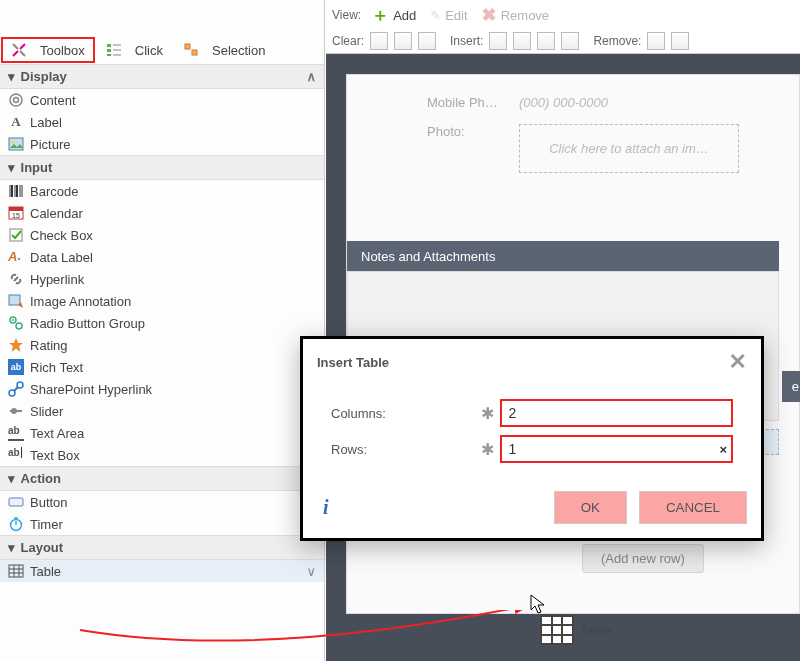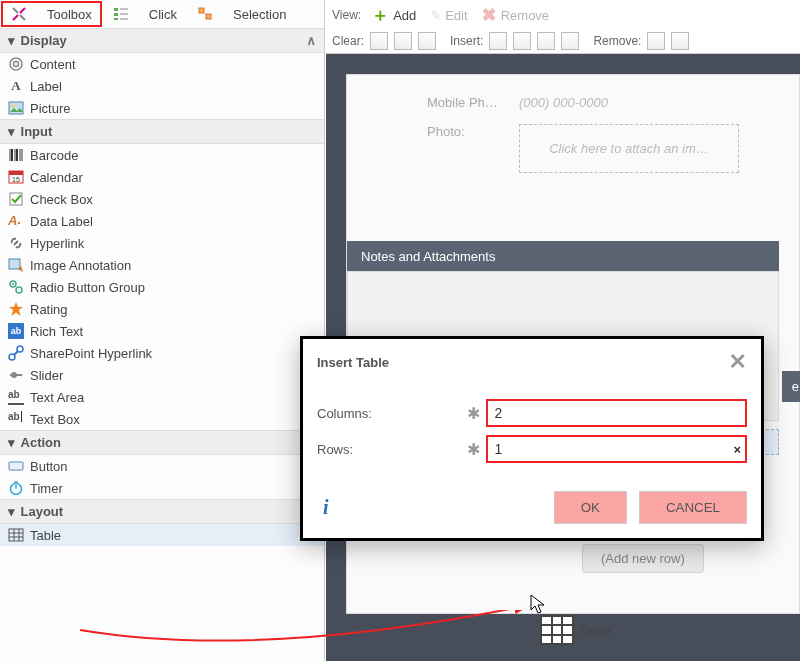--- a/index.html
+++ b/index.html
@@ -21,24 +21,25 @@
     height: 661px;
     border-right: 1px solid #ccc;
     background: #fdfdfd;
   }
   .tabs {
     display: flex;
     gap: 2px;
     padding: 1px;
   }
   .tab {
-    display: flex; align-items: center; gap: 20px;
+    display: flex; align-items: center; gap: 13px;
     padding: 3px 8px;
     border: 1px solid transparent;
     cursor: default;
+    margin-top: 36px;
   }
   .tab.highlight {
     border: 2px solid #e22;
   }
   .tab .ticon { width: 16px; height: 16px; display:inline-block; }
   .section-header {
     background: #eee;
     border-top: 1px solid #ddd;
     border-bottom: 1px solid #ddd;
     padding: 4px 8px;
@@ -136,21 +137,21 @@
     padding: 0;
   }
   .dialog-title {
     padding: 10px 14px;
     font-weight: bold;
     color: #555;
     display:flex; justify-content:space-between; align-items:center;
   }
   .dialog-close { color:#999; font-size:22px; font-weight:bold; cursor:pointer; }
   .dialog-body { padding: 6px 14px 10px; }
-  .dialog-row { display:flex; align-items:center; margin: 8px 0; }
+  .dialog-row { display:flex; align-items:center; margin: 8px 14px; }
   .dlabel { width: 150px; color:#555; }
   .req-star { color:#999; margin-right:6px; font-size:16px; }
   .dinput {
     flex: 1;
     border: 2px solid #e22;
     padding: 4px 20px 4px 6px;
     font-size: 14px;
     color:#333;
     outline:none;
     background:#fff;

